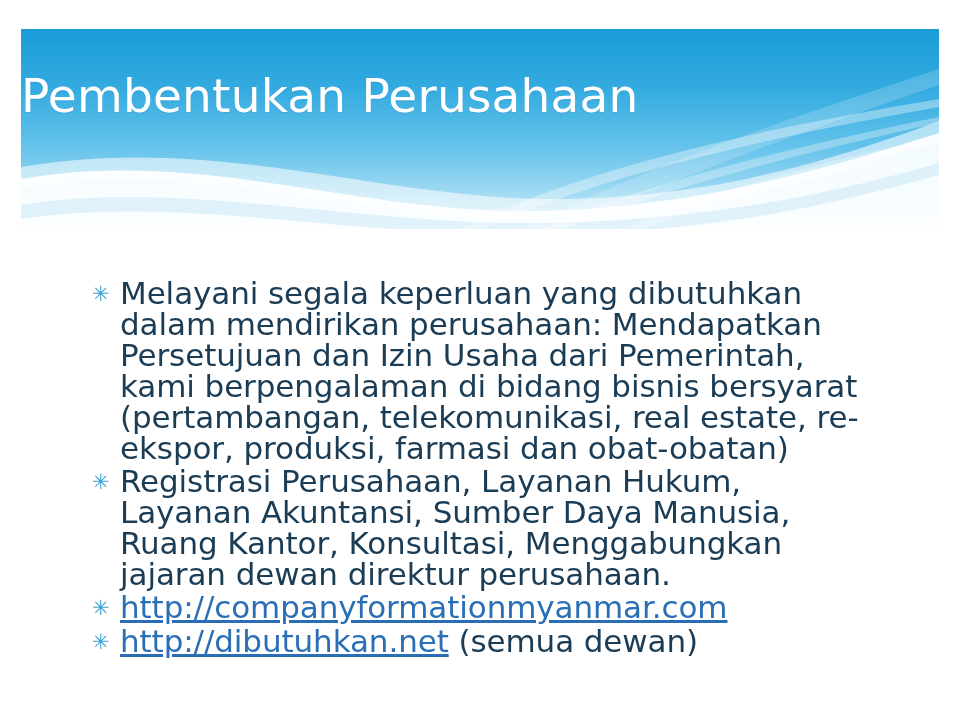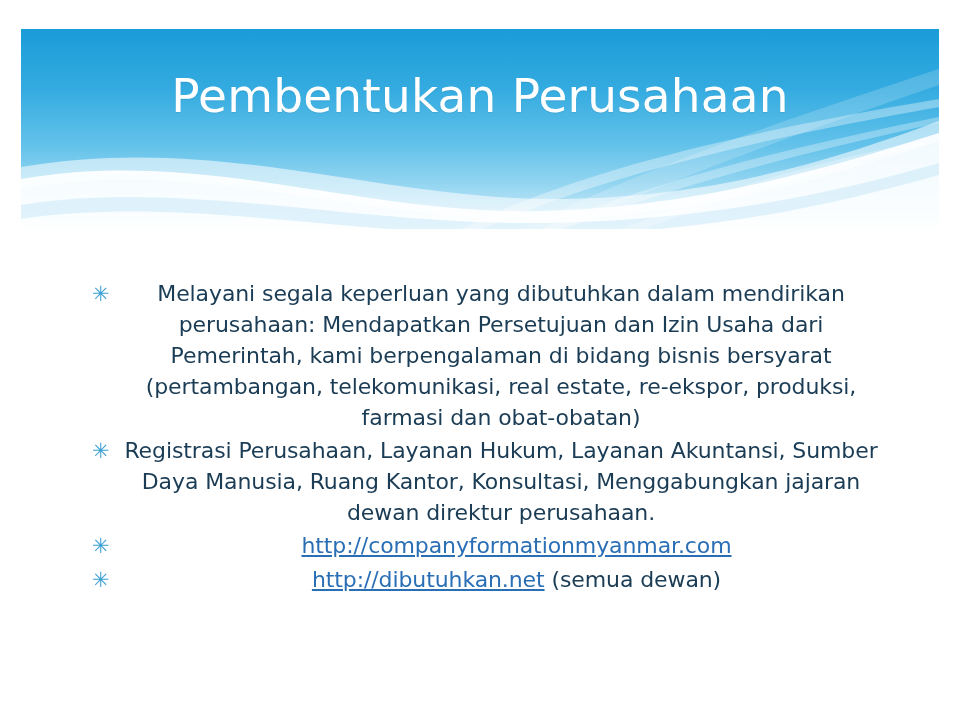--- a/index.html
+++ b/index.html
@@ -42,21 +42,20 @@
   .banner svg {
     position: absolute;
     left: 0;
     top: 0;
   }
   .slide-title {
     position: absolute;
     left: 21px;
     top: 68px;
     width: 918px;
-    text-align: center;
     color: #ffffff;
     font-size: 47px;
     font-weight: normal;
     letter-spacing: 0.2px;
     font-family: "DejaVu Sans", sans-serif;
     text-shadow: 0 1px 1px rgba(0,0,0,0.08);
   }
   
   .body-content {
     position: absolute;
@@ -75,29 +74,27 @@
     color: #3b9fd4;
     font-size: 21px;
     line-height: 31px;
     text-align: left;
     padding-top: 1px;
     font-family: "DejaVu Sans", sans-serif;
   }
   .bullet-text {
     flex: 1;
     color: #1b3c55;
-    font-size: 22px;
+    font-size: 31px;
     line-height: 31px;
     font-family: "DejaVu Sans", sans-serif;
     letter-spacing: -0.1px;
-    text-align: center;
   }
   .bullet-text.link {
     color: #2a6fb5;
-    margin-left: 31px;
   }
   .bullet-text .lnk {
     color: #2a6fb5;
     text-decoration: underline;
   }
   .bullet-text .tail {
     color: #1b3c55;
     text-decoration: none;
   }
 </style>

